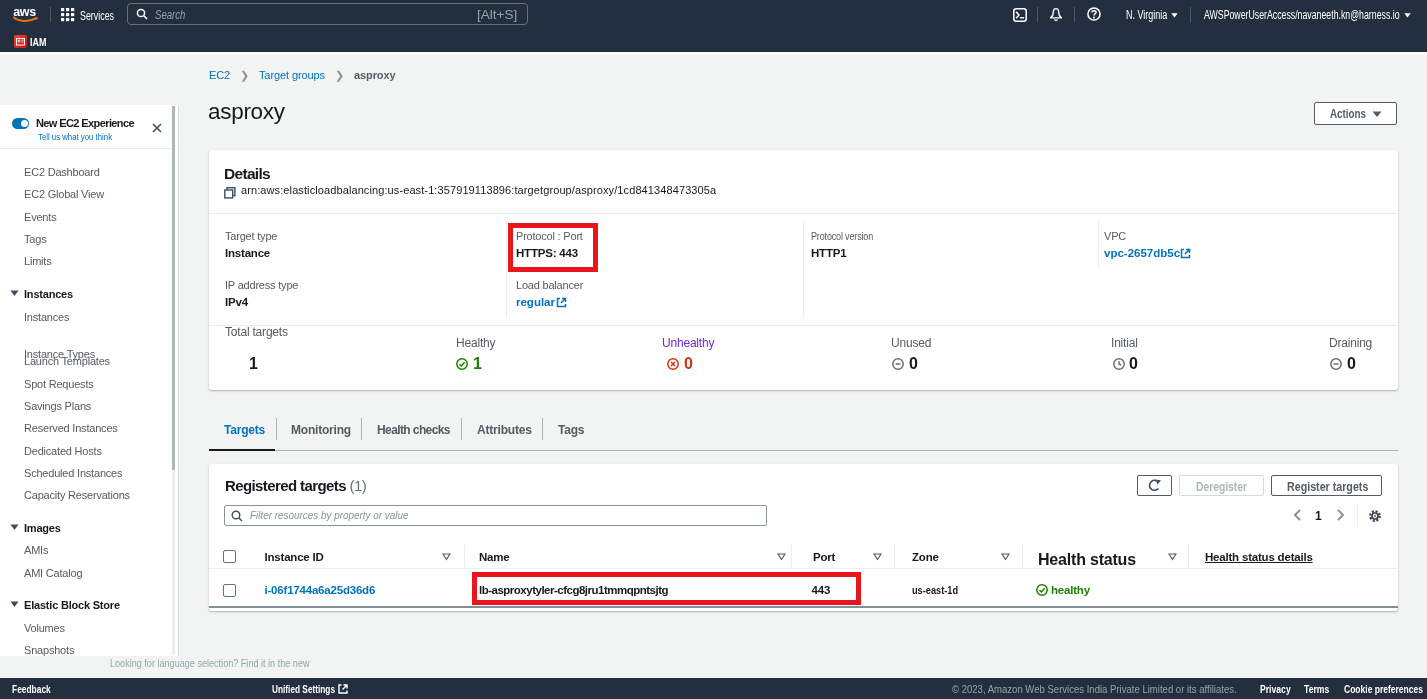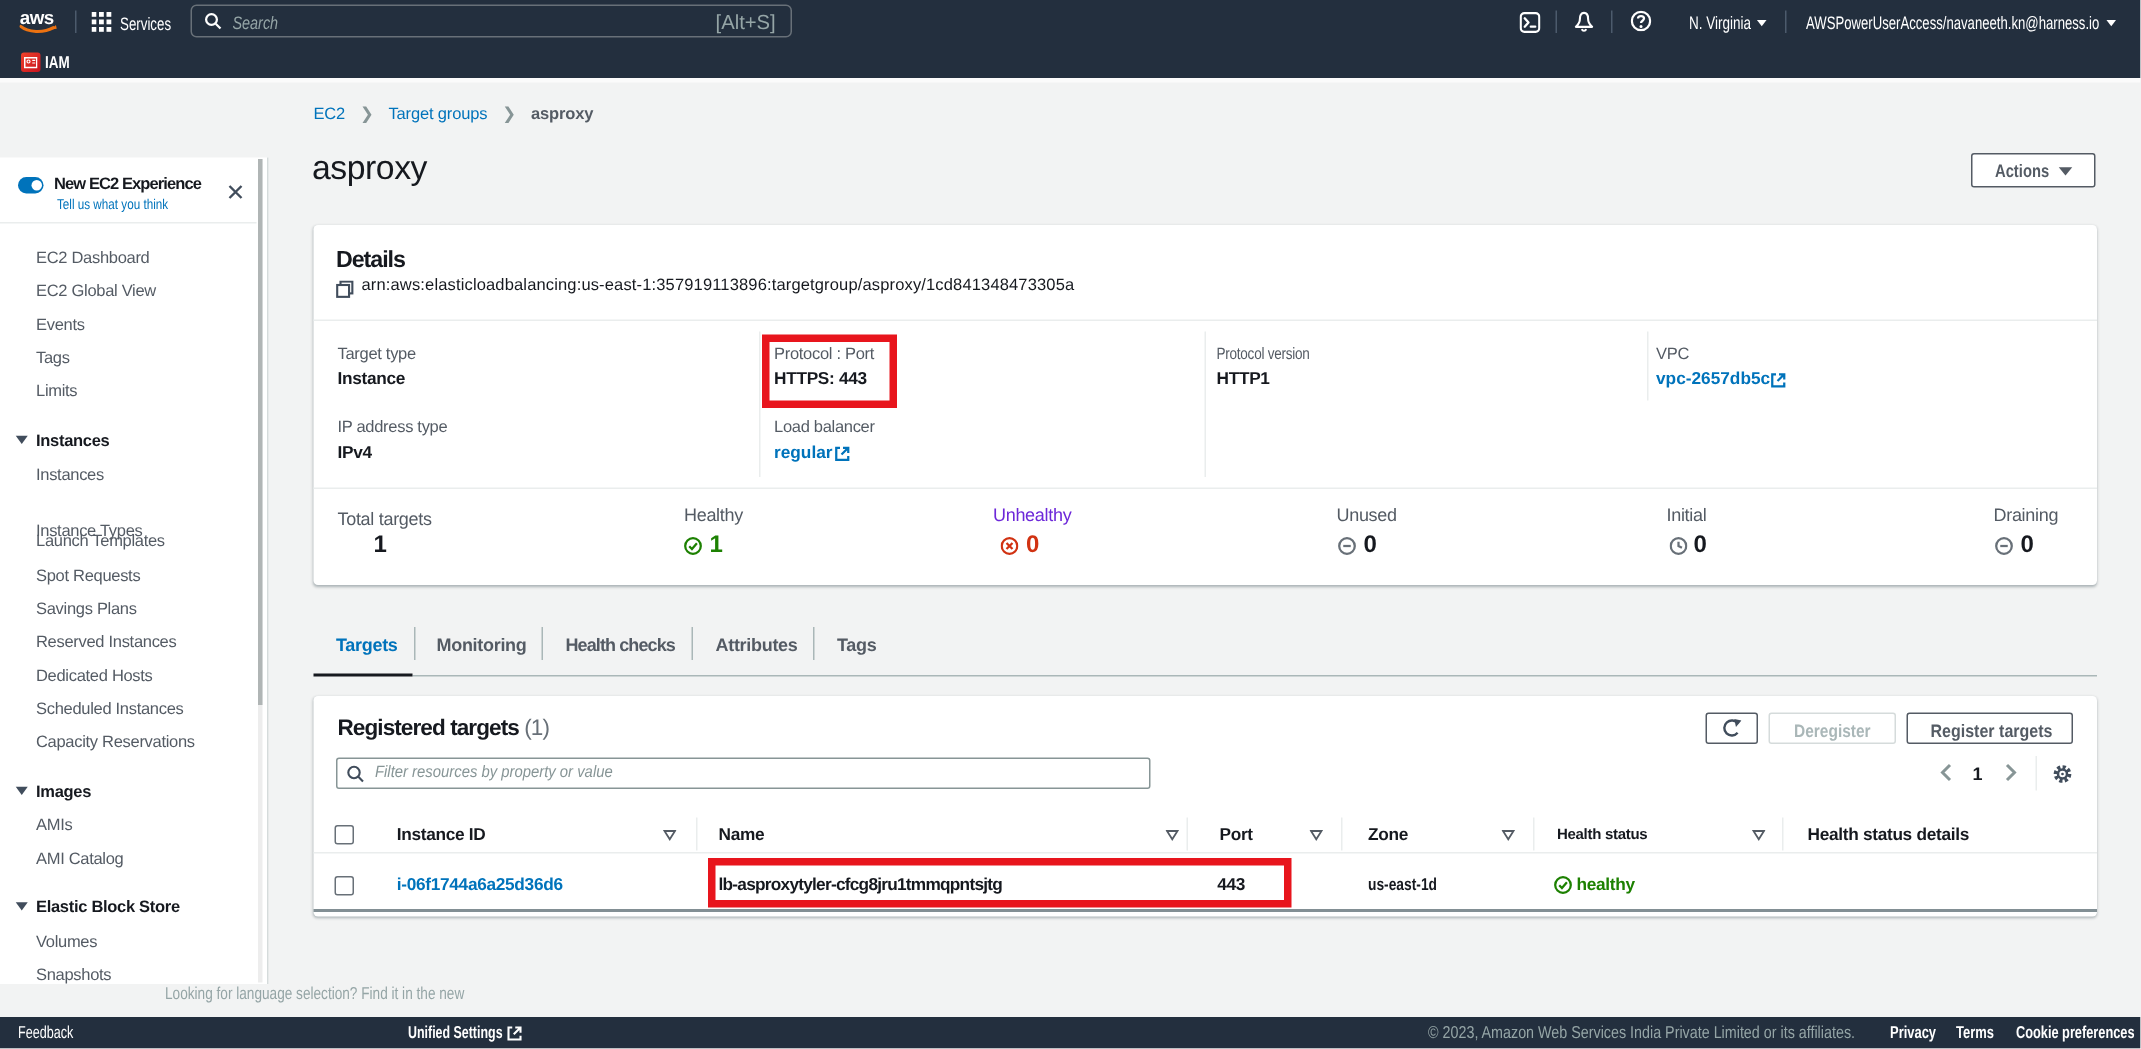--- a/index.html
+++ b/index.html
@@ -183,21 +183,21 @@
 <div class="abs" style="left:1104px;top:247px;font-size:11.5px;font-weight:700;"><span class="link">vpc-2657db5c</span></div>
 <svg class="abs" style="left:1180px;top:248px;" width="11" height="11" viewBox="0 0 11 11">
   <path d="M4 1.5 L1.5 1.5 L1.5 9.5 L9.5 9.5 L9.5 7" fill="none" stroke="#0073bb" stroke-width="1.5"></path>
   <path d="M6 1.5 L9.5 1.5 L9.5 5 M9.5 1.5 L5 6" fill="none" stroke="#0073bb" stroke-width="1.5"></path>
 </svg>
 
 <div class="redbox" style="left:508px;top:223px;width:90px;height:49px;"></div>
 
 <div class="abs" style="left:209px;top:325px;width:1189px;height:1px;background:#eaeded;"></div>
 <div id="stats" style="position:absolute;left:0;top:0;">
-  <div class="abs" style="left:225px;top:339px;font-size:12px;letter-spacing:-0.2px;color:#545b64;">Total targets</div>
+  <div class="abs" style="left:225px;top:325px;font-size:12px;letter-spacing:-0.2px;color:#545b64;">Total targets</div>
   <div class="abs" style="left:249px;top:355px;font-size:16px;font-weight:700;color:#16191f;">1</div>
 
   <div class="abs" style="left:456px;top:336px;font-size:12px;letter-spacing:-0.2px;color:#545b64;">Healthy</div>
   <svg class="abs" style="left:456px;top:358px;" width="12" height="12" viewBox="0 0 12 12">
     <circle cx="6" cy="6" r="5.2" fill="none" stroke="#1d8102" stroke-width="1.5"></circle>
     <path d="M3.5 6.2 L5.3 8 L8.6 4.2" fill="none" stroke="#1d8102" stroke-width="1.5"></path>
   </svg>
   <div class="abs" style="left:473px;top:355px;font-size:16px;font-weight:700;color:#1d8102;">1</div>
 
   <div class="abs" style="left:662px;top:336px;font-size:12px;letter-spacing:-0.2px;color:#6d28d9;">Unhealthy</div>
@@ -279,22 +279,22 @@
     <circle cx="7" cy="7" r="3" fill="none" stroke="#414d5c" stroke-width="1.7"></circle>
     <circle cx="7" cy="7" r="0.9" fill="#414d5c"></circle>
   </svg>
 
   <div class="abs" style="left:209px;top:567.5px;width:1189px;height:1px;background:#eaeded;"></div>
   <div class="abs" style="left:223px;top:550px;width:13px;height:13px;border:1.6px solid #687078;border-radius:2px;background:#ffffff;"></div>
   <div class="abs" style="left:264.5px;top:551px;font-size:11.5px;letter-spacing:-0.2px;font-weight:700;color:#16191f;">Instance ID</div>
   <div class="abs" style="left:479px;top:551px;font-size:11.5px;letter-spacing:-0.2px;font-weight:700;color:#16191f;">Name</div>
   <div class="abs" style="left:813px;top:551px;font-size:11.5px;letter-spacing:-0.2px;font-weight:700;color:#16191f;">Port</div>
   <div class="abs" style="left:912px;top:551px;font-size:11.5px;letter-spacing:-0.2px;font-weight:700;color:#16191f;">Zone</div>
-  <div class="abs" style="left:1038px;top:551px;font-size:10px;letter-spacing:-0.2px;font-weight:700;color:#16191f;">Health status</div>
-  <div class="abs" style="left:1205px;top:551px;font-size:11.5px;letter-spacing:-0.2px;font-weight:700;color:#16191f;">Health status details</div>
+  <div class="abs" style="left:1038px;top:551px;font-size:16px;letter-spacing:-0.2px;font-weight:700;color:#16191f;">Health status</div>
+  <div class="abs" style="left:1205px;top:551px;font-size:11.5px;letter-spacing:-0.2px;font-weight:700;color:#16191f;text-decoration:underline;">Health status details</div>
 
   <svg class="abs" style="left:442px;top:553px;" width="9" height="8" viewBox="0 0 9 8">
       <path d="M1 1 L8 1 L4.5 6.5 Z" fill="none" stroke="#545b64" stroke-width="1.2"></path>
     </svg>
   <svg class="abs" style="left:776.5px;top:553px;" width="9" height="8" viewBox="0 0 9 8">
       <path d="M1 1 L8 1 L4.5 6.5 Z" fill="none" stroke="#545b64" stroke-width="1.2"></path>
     </svg>
   <svg class="abs" style="left:873px;top:553px;" width="9" height="8" viewBox="0 0 9 8">
       <path d="M1 1 L8 1 L4.5 6.5 Z" fill="none" stroke="#545b64" stroke-width="1.2"></path>
     </svg>
@@ -320,21 +320,21 @@
     <circle cx="6" cy="6" r="5.2" fill="none" stroke="#1d8102" stroke-width="1.5"></circle>
     <path d="M3.5 6.2 L5.3 8 L8.6 4.2" fill="none" stroke="#1d8102" stroke-width="1.5"></path>
   </svg>
   <div class="abs" style="left:1051px;top:584px;font-size:11.5px;letter-spacing:-0.2px;font-weight:700;color:#1d8102;">healthy</div>
   <div class="abs" style="left:209px;top:606px;width:1189px;height:1.5px;background:#828f94;"></div>
 
   <div class="redbox" style="left:472px;top:572px;width:389px;height:33px;"></div>
 </div>
 
 <div class="abs" style="left:0;top:678px;width:1427px;height:21px;background:#232f3e;"></div>
-<div class="abs" style="left:12px;top:683px;font-size:11.5px;font-weight:400;color:#ffffff;"><span class="sx" style="transform:scaleX(0.73);">Feedback</span></div>
+<div class="abs" style="left:12px;top:683px;font-size:11.5px;font-weight:700;color:#ffffff;"><span class="sx" style="transform:scaleX(0.73);">Feedback</span></div>
 <div class="abs" style="left:70px;top:657px;font-size:11.5px;color:#95a5a6;padding-left:40px;"><span class="sx" style="transform:scaleX(0.79);">Looking for language selection? Find it in the new</span></div>
 <div class="abs" style="left:272px;top:683px;font-size:11.5px;font-weight:700;color:#ffffff;"><span class="sx" style="transform:scaleX(0.72);">Unified Settings</span></div>
 <svg class="abs" style="left:337px;top:683px;" width="12" height="12" viewBox="0 0 12 12">
   <path d="M4.5 2 L2 2 L2 10 L10 10 L10 7.5" fill="none" stroke="#ffffff" stroke-width="1.4"></path>
   <path d="M6.5 2 L10 2 L10 5.5 M10 2 L5.5 6.5" fill="none" stroke="#ffffff" stroke-width="1.4"></path>
 </svg>
 <div class="abs" style="left:952px;top:683px;font-size:11.5px;color:#95a5a6;"><span class="sx" style="transform:scaleX(0.83);">© 2023, Amazon Web Services India Private Limited or its affiliates.</span></div>
 <div class="abs" style="left:1260px;top:683px;font-size:11.5px;font-weight:700;color:#ffffff;text-decoration:underline;"><span class="sx" style="transform:scaleX(0.75);">Privacy</span></div>
 <div class="abs" style="left:1304px;top:683px;font-size:11.5px;font-weight:700;color:#ffffff;"><span class="sx" style="transform:scaleX(0.75);">Terms</span></div>
 <div class="abs" style="left:1344px;top:683px;font-size:11.5px;font-weight:700;color:#ffffff;"><span class="sx" style="transform:scaleX(0.74);">Cookie preferences</span></div>

